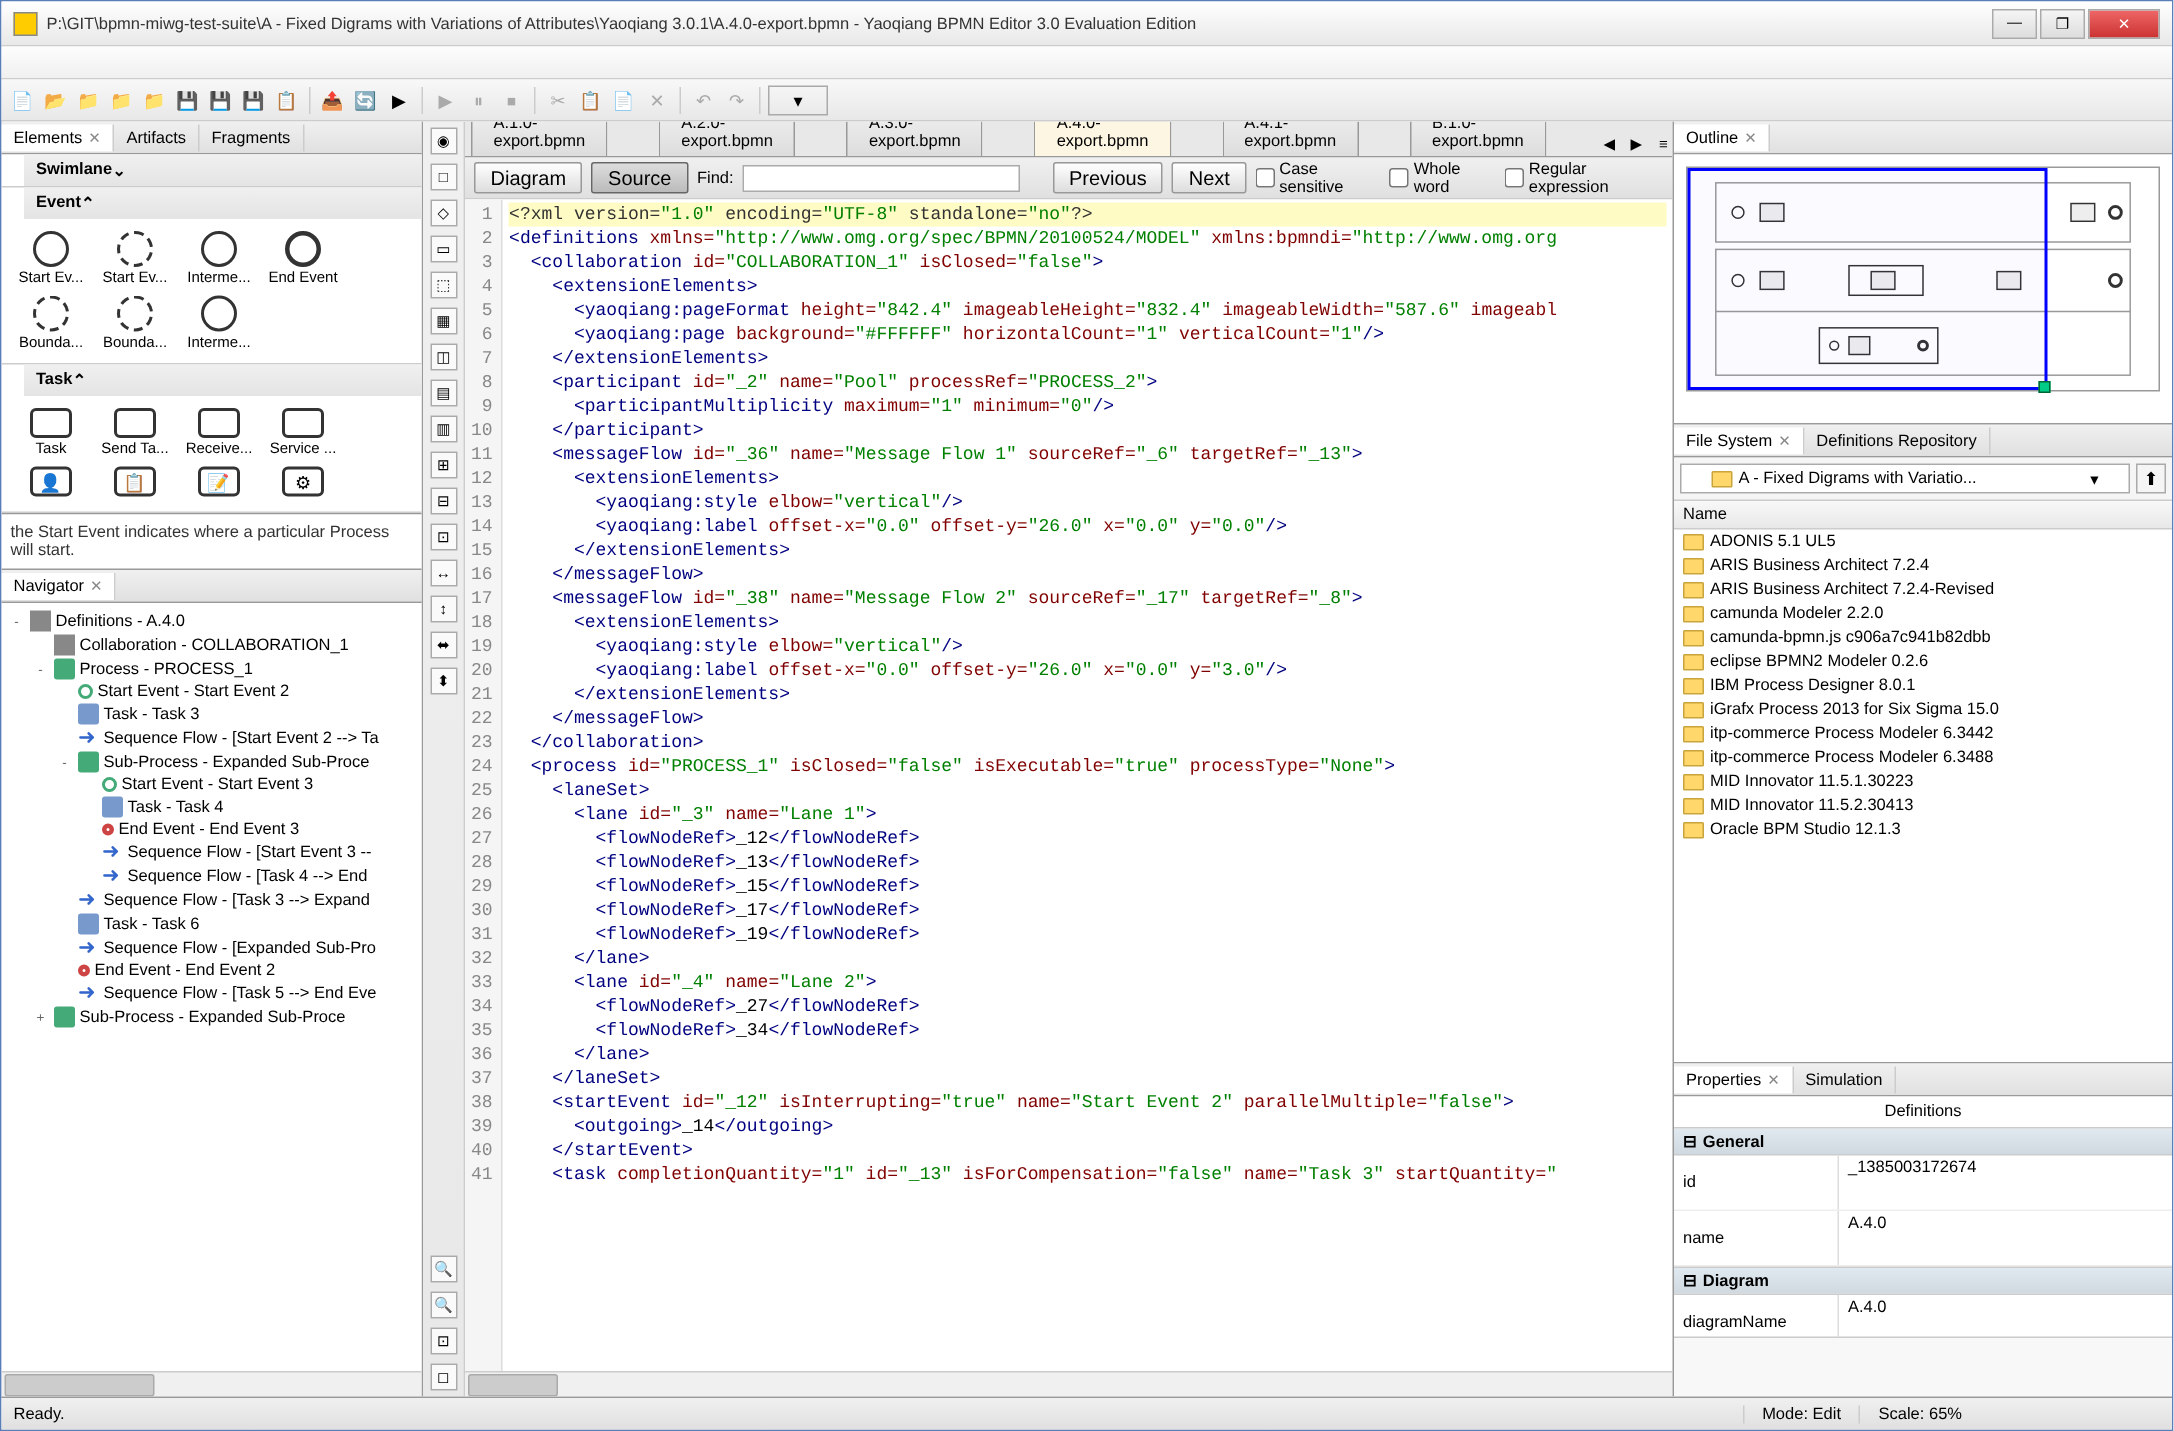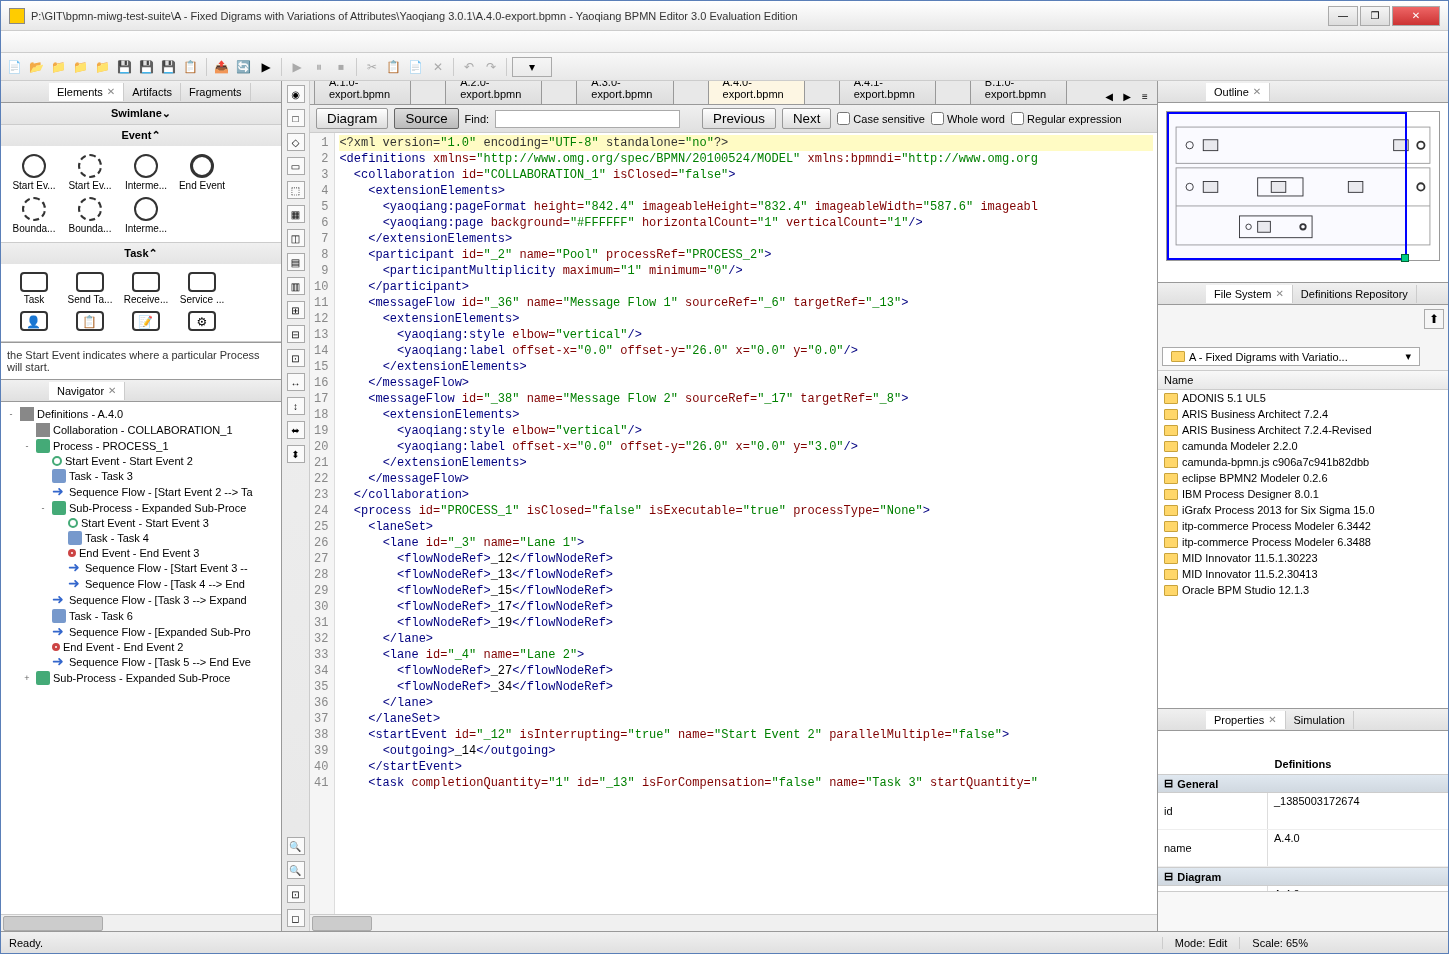--- a/index.html
+++ b/index.html
@@ -12,28 +12,28 @@
 .win-btn { width: 30px; height: 20px; background: linear-gradient(#f5f5f5,#ddd); border: 1px solid #aaa; font-size: 10px; display: flex; align-items: center; justify-content: center; cursor: pointer; }
 .win-btn.close { background: linear-gradient(#e66,#c33); color: #fff; width: 48px; }
 .menubar { height: 22px; background: linear-gradient(#fdfdfd,#f0f0f0); display: flex; align-items: center; padding: 0 4px; border-bottom: 1px solid #ccc; }
 .menu-item { padding: 3px 8px; cursor: pointer; margin-top: 36px; }
 .toolbar { height: 28px; background: linear-gradient(#f8f8f8,#e8e8e8); display: flex; align-items: center; padding: 0 4px; border-bottom: 1px solid #ccc; gap: 2px; }
 .tb-btn { width: 20px; height: 20px; border: 1px solid transparent; cursor: pointer; display: flex; align-items: center; justify-content: center; font-size: 12px; }
 .tb-sep { width: 1px; height: 18px; background: #ccc; margin: 0 3px; }
 .main { flex: 1; display: flex; overflow: hidden; }
 .left-col { width: 281px; display: flex; flex-direction: column; border-right: 1px solid #999; }
 .mid-col { flex: 1; display: flex; overflow: hidden; }
-.right-col { width: 291px; display: flex; flex-direction: column; border-left: 1px solid #999; }
+.right-col { width: 333px; display: flex; flex-direction: column; border-left: 1px solid #999; }
 .panel-tabs { height: 22px; background: linear-gradient(#f0f0f0,#e0e0e0); display: flex; align-items: center; border-bottom: 1px solid #999; }
 .panel-tab { padding: 3px 8px; border-right: 1px solid #ccc; cursor: pointer; display: flex; align-items: center; gap: 4px; }
-.panel-tab.active { background: #fff; margin-left: 48px; }
+.panel-tab.active { background: #fff; }
 .tab-close { font-size: 10px; color: #888; cursor: pointer; }
 .palette { flex: 0 0 auto; background: #fff; border-bottom: 1px solid #999; }
 .pal-section { border-bottom: 1px solid #ccc; }
-.pal-header { padding: 4px 8px; background: linear-gradient(#f0f0f0,#e4e4e4); font-weight: bold; display: flex; justify-content: center; cursor: pointer; }
+.pal-header { padding: 4px 8px; background: linear-gradient(#f0f0f0,#e4e4e4); font-weight: bold; display: flex; justify-content: flex-start; cursor: pointer; margin-left: 15px; }
 .pal-grid { display: flex; flex-wrap: wrap; padding: 6px; gap: 2px; }
 .pal-item { width: 54px; text-align: center; cursor: pointer; padding: 2px; }
 .pal-icon { width: 24px; height: 24px; margin: 0 auto 2px; border: 2px solid #333; border-radius: 50%; }
 .pal-icon.task { border-radius: 4px; width: 28px; height: 20px; }
 .pal-label { font-size: 10px; white-space: nowrap; overflow: hidden; text-overflow: ellipsis; }
 .hint { padding: 6px; font-size: 11px; color: #333; border-bottom: 1px solid #999; background: #fff; }
 .navigator { flex: 1; overflow: auto; background: #fff; }
 .tree { padding: 4px; }
 .tree-node { display: flex; align-items: center; padding: 1px 0; white-space: nowrap; cursor: pointer; }
 .tree-ind { display: inline-block; }
@@ -66,27 +66,27 @@
 .hl-yellow { background: #fffbc4; }
 .c-tag { color: #000080; }
 .c-attr { color: #800000; }
 .c-val { color: #008000; }
 .c-decl { color: #333; }
 .outline { height: 180px; border-bottom: 1px solid #999; background: #fff; position: relative; }
 .outline-canvas { margin: 8px; border: 1px solid #999; height: 150px; position: relative; }
 .outline-viewport { position: absolute; border: 2px solid #00f; background: rgba(0,0,255,0.02); }
 .fs-panel { flex: 1; display: flex; flex-direction: column; overflow: hidden; border-bottom: 1px solid #999; }
 .fs-path { padding: 4px; display: flex; gap: 4px; border-bottom: 1px solid #ccc; background: #f5f5f5; }
-.fs-combo { flex: 1; border: 1px solid #aaa; padding: 2px 8px; background: #fff; display: flex; align-items: center; gap: 4px; margin-top: 38px; }
+.fs-combo { flex: 1; border: 1px solid #aaa; padding: 2px 20px; background: #fff; display: flex; align-items: center; gap: 4px; }
 .fs-list { flex: 1; overflow: auto; }
 .fs-hdr { background: linear-gradient(#f8f8f8,#e8e8e8); padding: 3px 6px; border-bottom: 1px solid #ccc; font-weight: normal; }
 .fs-row { padding: 2px 6px; display: flex; align-items: center; gap: 4px; cursor: pointer; white-space: nowrap; }
 .folder-icon { width: 14px; height: 11px; background: #ffd76a; border: 1px solid #c9a33b; border-radius: 1px; }
 .props { height: 200px; background: #fff; display: flex; flex-direction: column; }
-.props-title { text-align: center; font-weight: bold; padding: 4px; margin-top: 23px; }
+.props-title { text-align: center; font-weight: normal; padding: 4px; }
 .props-grid { flex: 1; overflow: auto; }
 .pg-section { background: linear-gradient(#e0e8f0,#d0d8e0); padding: 2px 6px; font-weight: bold; border-top: 1px solid #ccc; border-bottom: 1px solid #ccc; display: flex; align-items: center; gap: 4px; }
 .pg-row { display: flex; border-bottom: 1px solid #eee; }
 .pg-key { width: 110px; padding: 12px 6px; border-right: 1px solid #ddd; }
 .pg-val { flex: 1; padding: 2px 6px; }
 .statusbar { height: 22px; background: linear-gradient(#f0f0f0,#e0e0e0); border-top: 1px solid #999; display: flex; align-items: center; padding: 0 8px; font-size: 11px; }
 .sb-cell { padding: 0 12px; border-left: 1px solid #ccc; }
 .scrollbar-h { height: 17px; background: #f0f0f0; border-top: 1px solid #ccc; display: flex; }
 .sb-track { flex: 1; position: relative; }
 .sb-thumb { position: absolute; height: 15px; top: 1px; background: #ccc; border: 1px solid #aaa; border-radius: 2px; }

